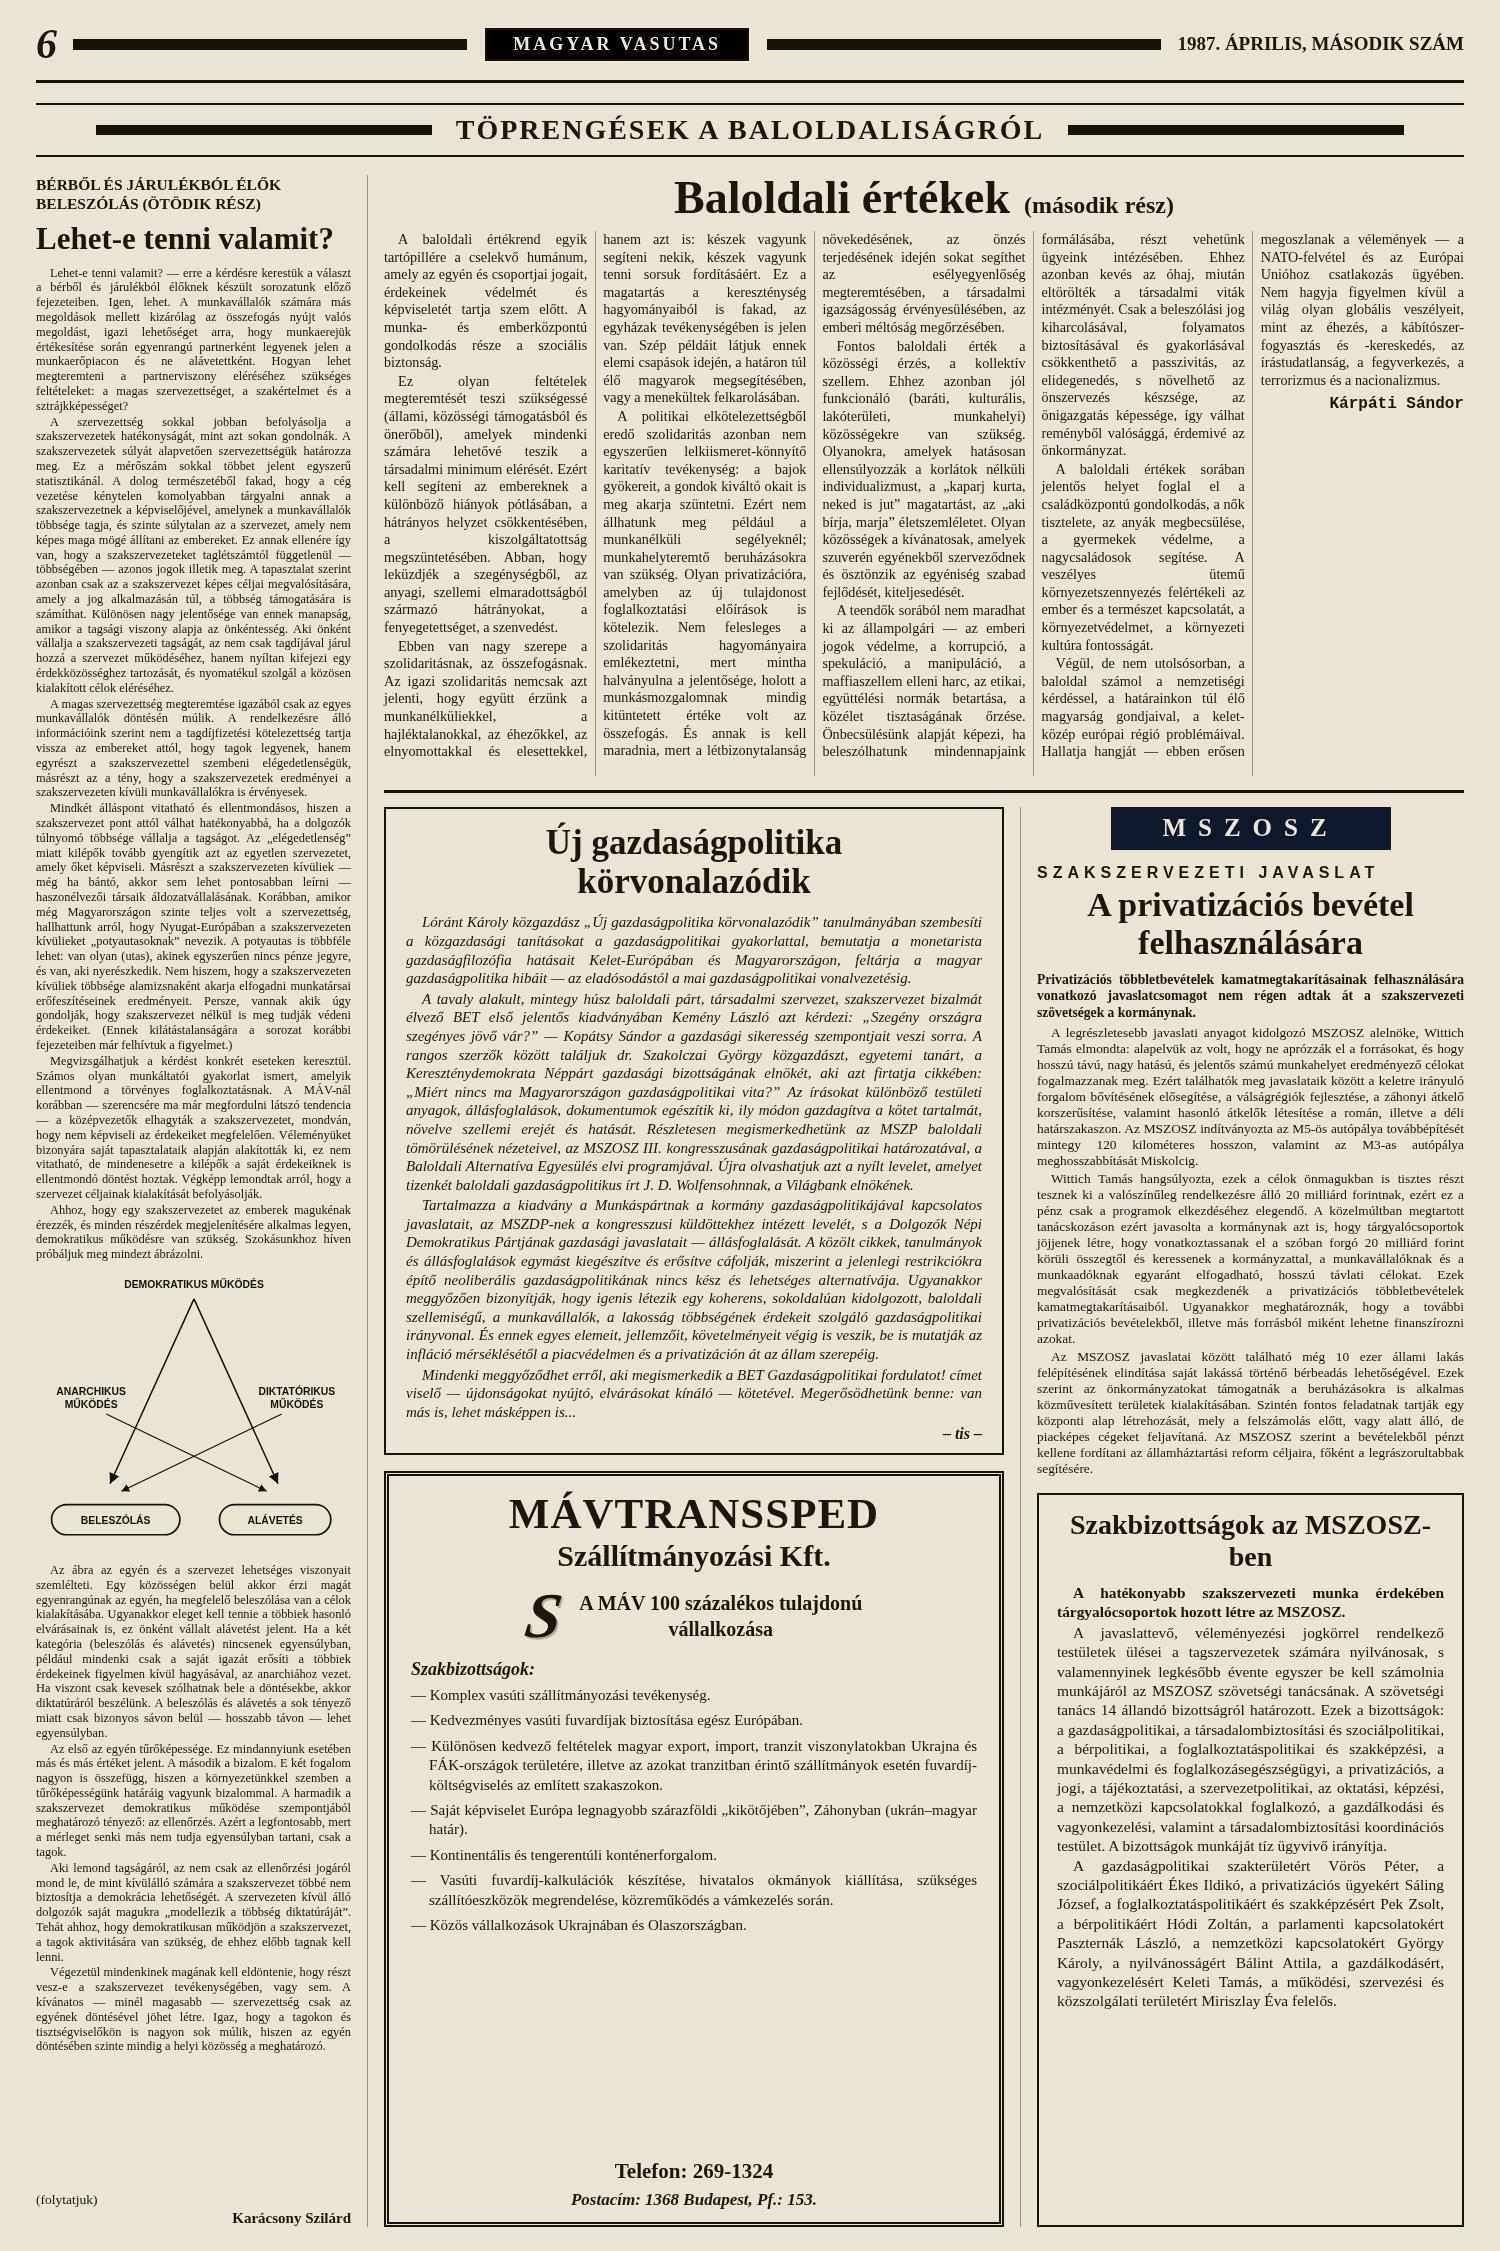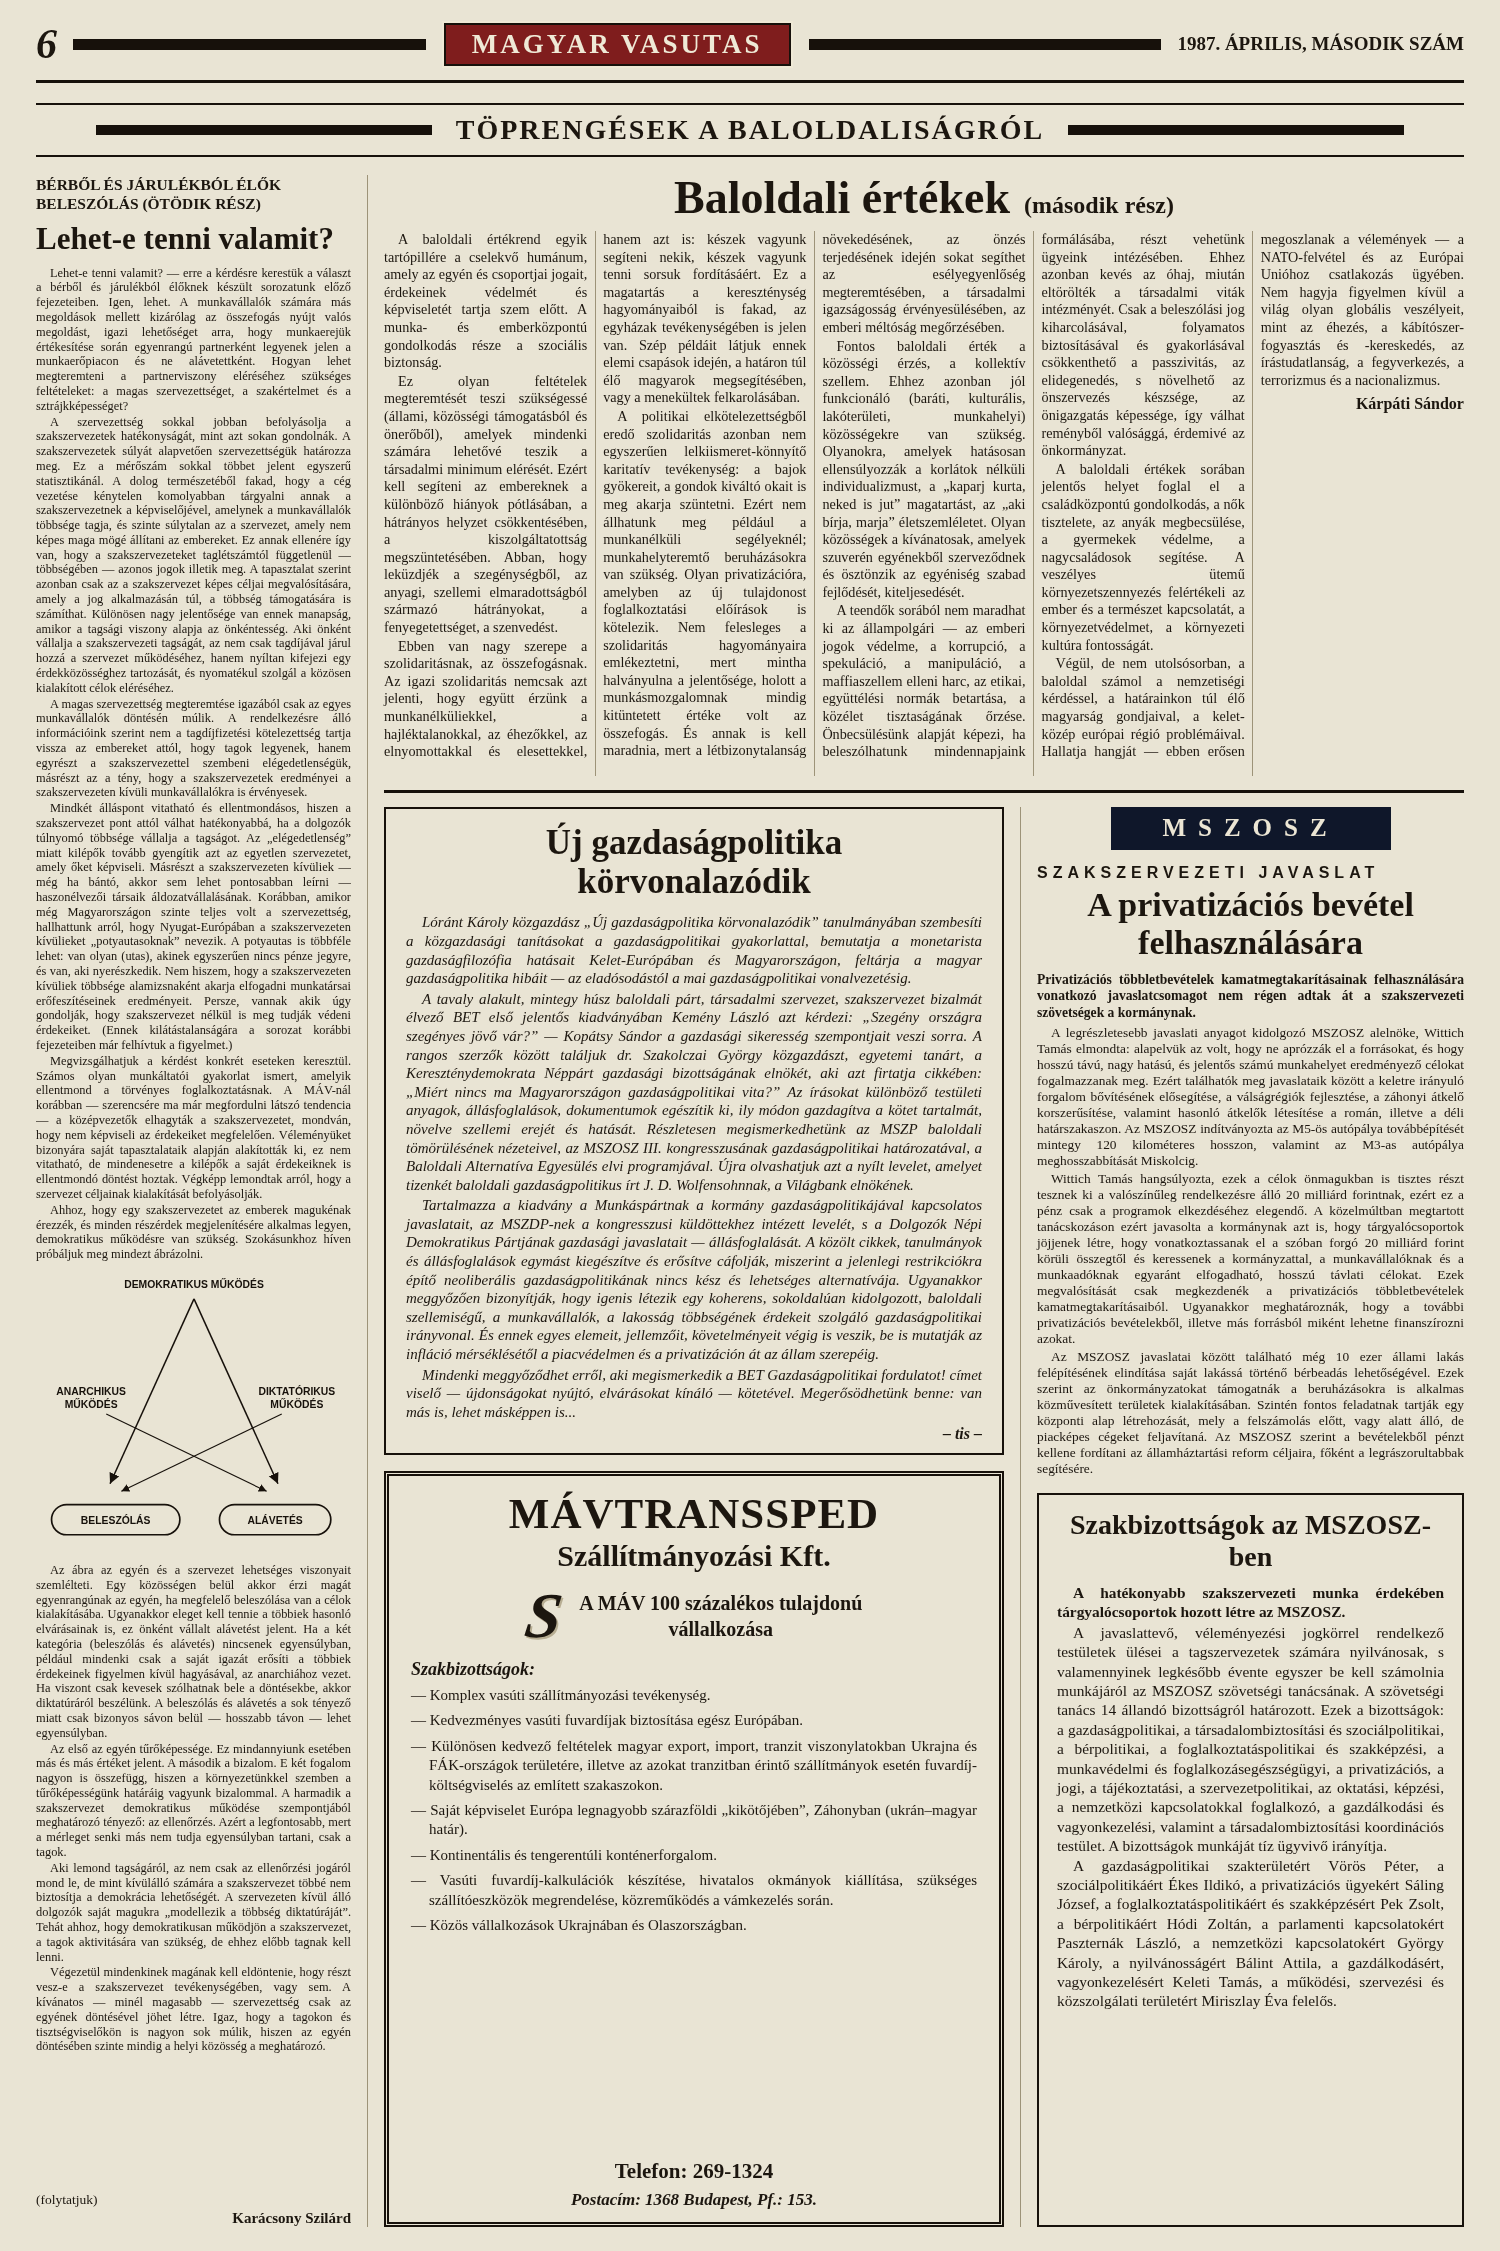--- a/index.html
+++ b/index.html
@@ -6,21 +6,21 @@
   .page{
     position:relative;width:1500px;height:2251px;margin:0 auto;
     background:#e9e4d4;color:#1c160f;box-sizing:border-box;
     padding:16px 36px;overflow:hidden;
     font-family:"Liberation Serif", serif;
   }
   
   .ph{display:flex;align-items:center;gap:16px;height:56px;}
   .pnum{font-size:42px;font-weight:bold;font-style:italic;line-height:1;}
   .hbar{flex:1;height:11px;background:#17110b;}
-  .mast{background:#7f1d1d;color:#efe9d6;font-weight:bold;font-size:27px;
+  .mast{background:#000000;color:#efe9d6;font-weight:bold;font-size:18px;
         letter-spacing:3px;padding:8px 30px;white-space:nowrap;
         box-shadow:inset 0 0 0 2px #efe9d6, inset 0 0 0 4px #17110b;}
   .issue{font-size:19px;font-weight:bold;white-space:nowrap;}
   .hrule{height:3px;background:#17110b;margin-top:8px;}
   
   .banner{margin-top:20px;border-top:2px solid #17110b;border-bottom:2px solid #17110b;
           padding:9px 60px;display:flex;align-items:center;gap:24px;}
   .bbar{flex:1;height:10px;background:#17110b;}
   .btitle{font-size:28px;font-weight:bold;letter-spacing:2px;white-space:nowrap;}
   
@@ -41,21 +41,21 @@
   .la-byline{text-align:right;font-weight:bold;font-size:15px;margin-top:2px;}
   
   .main{display:flex;flex-direction:column;min-width:0;padding-left:16px;}
   
   .b-head{text-align:center;margin:0 0 10px;}
   .b-title{font-size:46px;font-weight:bold;line-height:1;}
   .b-sub{font-size:24px;font-weight:bold;margin-left:10px;}
   .b-body{height:545px;column-count:5;column-gap:16px;column-fill:auto;
           column-rule:1px solid #9d9378;}
   .b-body p{margin:0 0 1px;text-indent:14px;font-size:14.2px;line-height:17.6px;text-align:justify;}
-  .b-byline{text-align:right;font-weight:bold;font-size:16px;margin-top:6px;}
+  .b-byline{text-align:right;font-weight:bold;font-size:16px;margin-top:6px;font-family:Liberation Mono, monospace;}
   
   .lower{flex:1;display:grid;grid-template-columns:1fr 444px;column-gap:0;
          border-top:3px solid #17110b;margin-top:14px;padding-top:14px;min-height:0;}
   .mid-col{display:flex;flex-direction:column;gap:16px;min-width:0;padding-right:16px;}
   .right-col{border-left:1px solid #9d9378;padding-left:16px;display:flex;flex-direction:column;min-width:0;}
   
   .uj-box{border:2px solid #17110b;padding:14px 20px 10px;}
   .uj-title{text-align:center;font-size:35px;font-weight:bold;line-height:1.12;margin-bottom:12px;}
   .uj-body p{margin:0 0 2px;text-indent:16px;font-size:15px;line-height:18.6px;
              font-style:italic;text-align:justify;}

